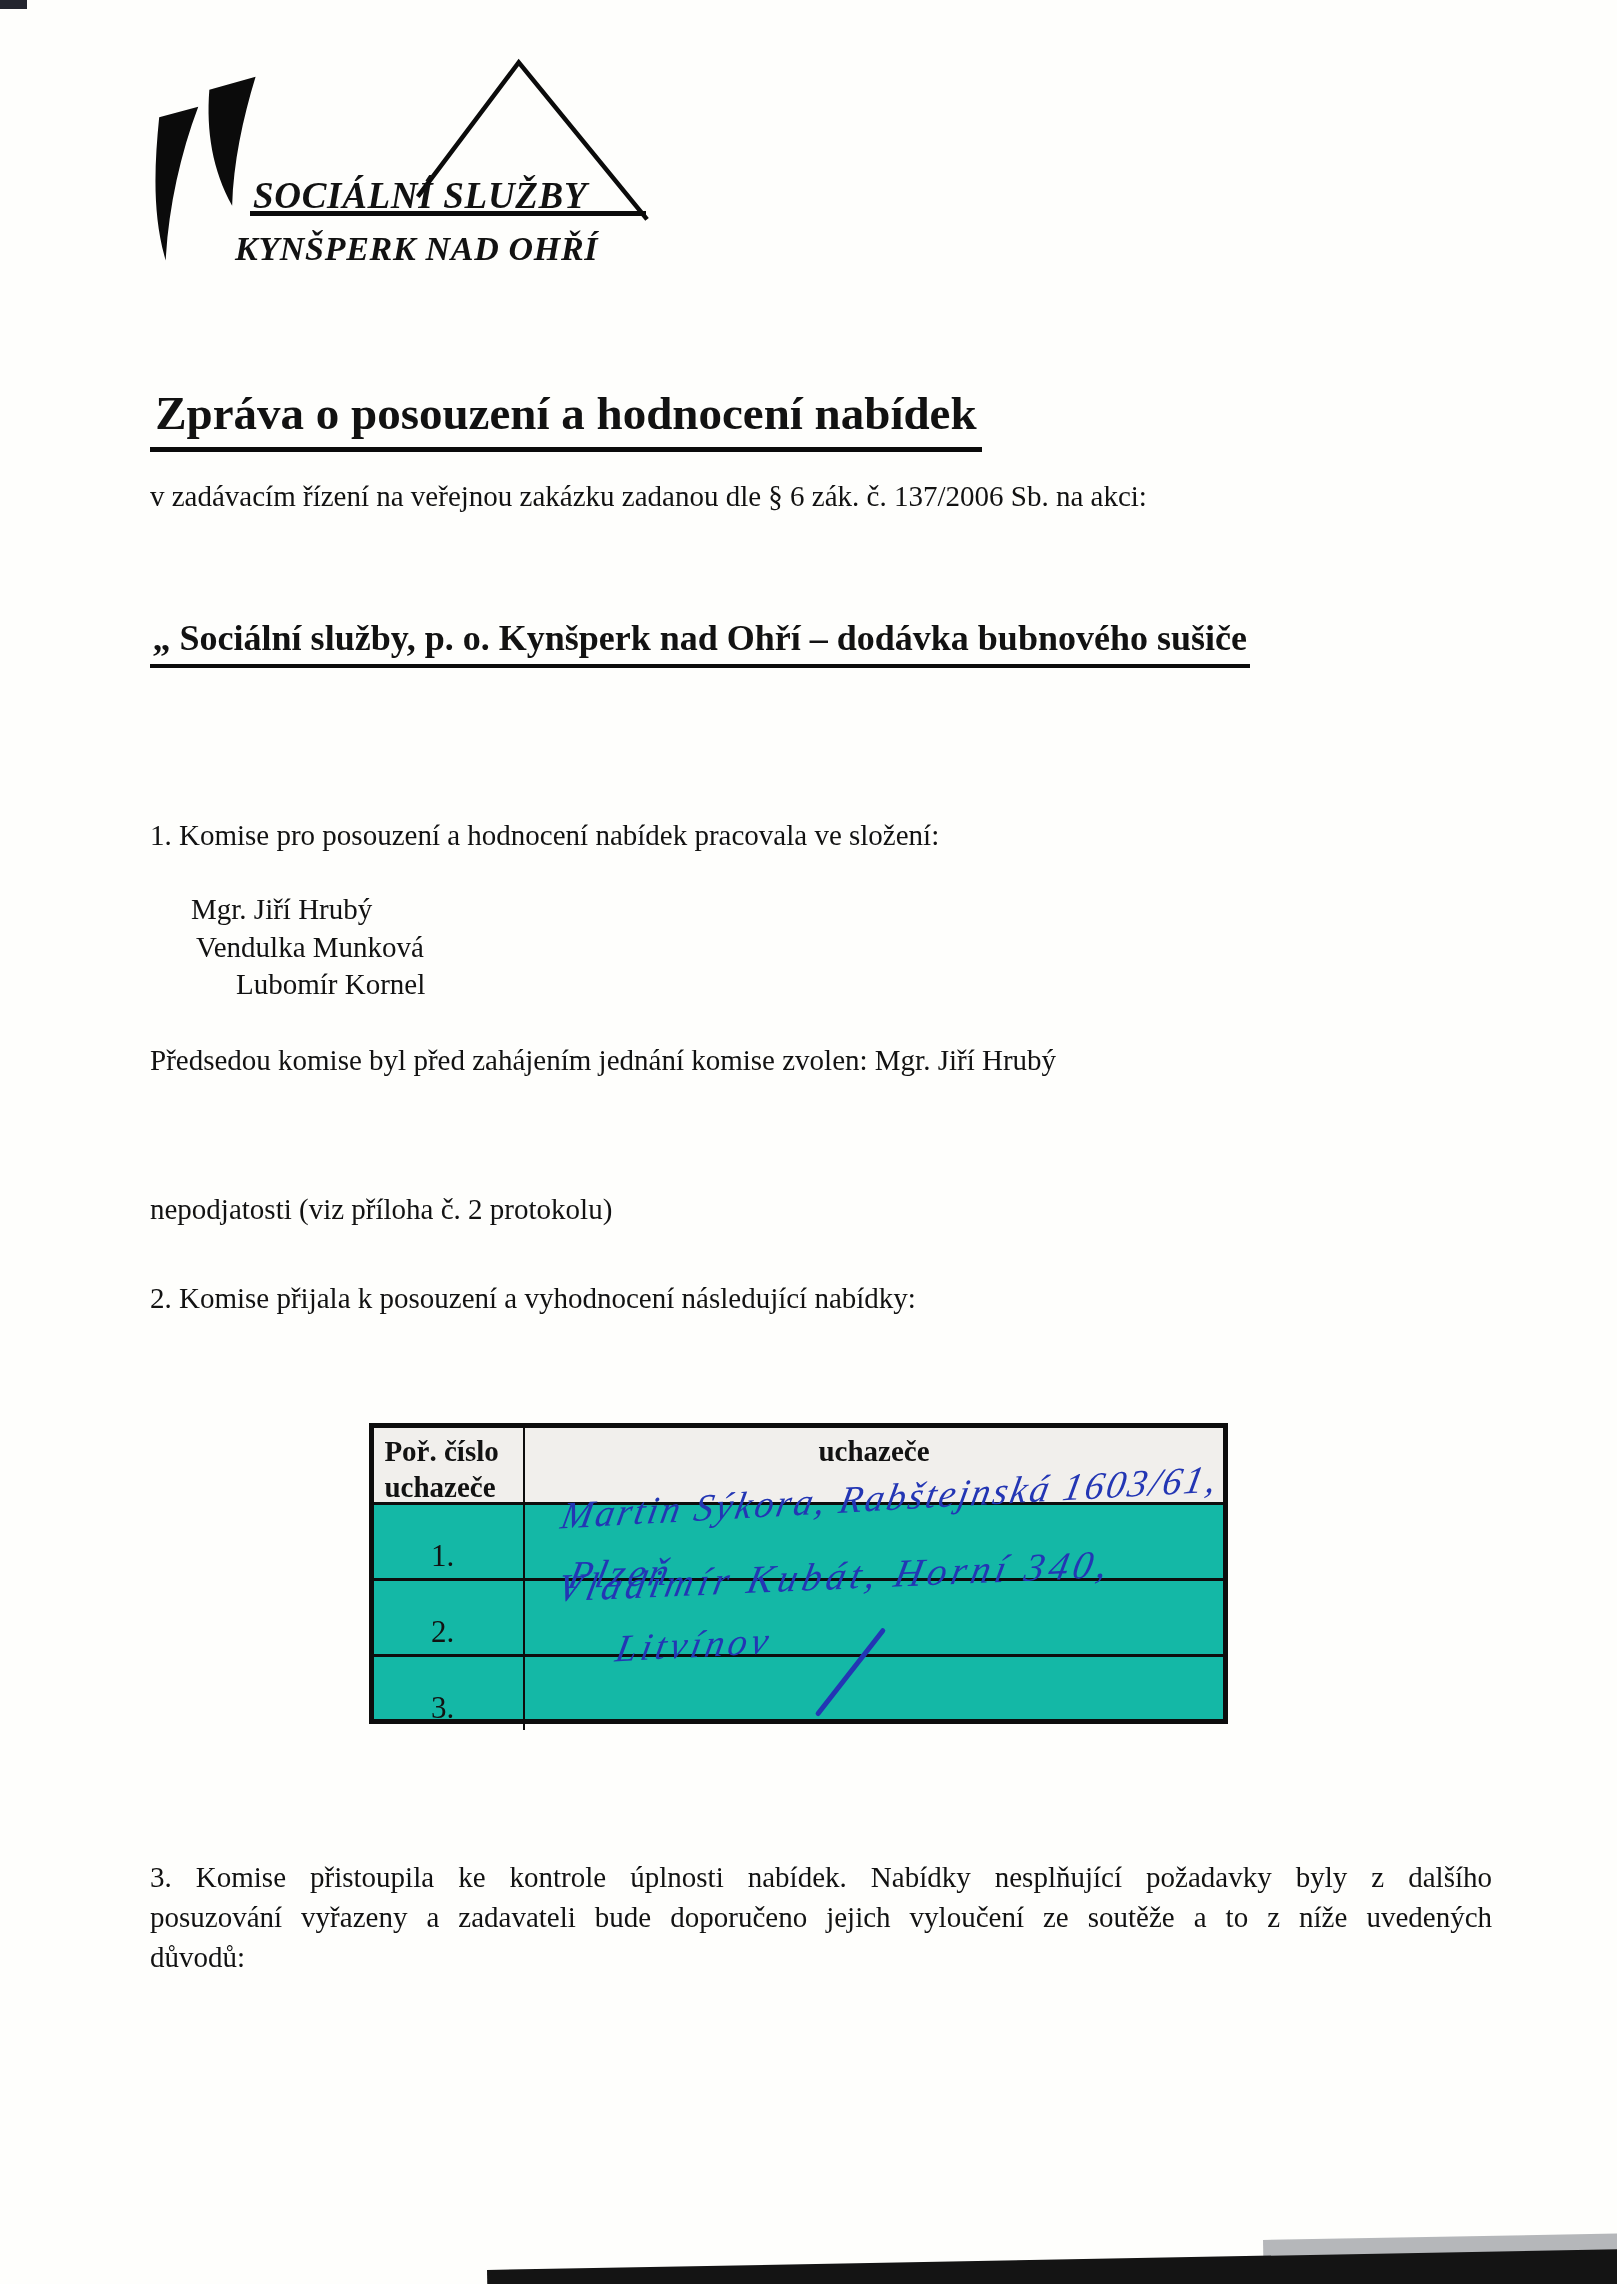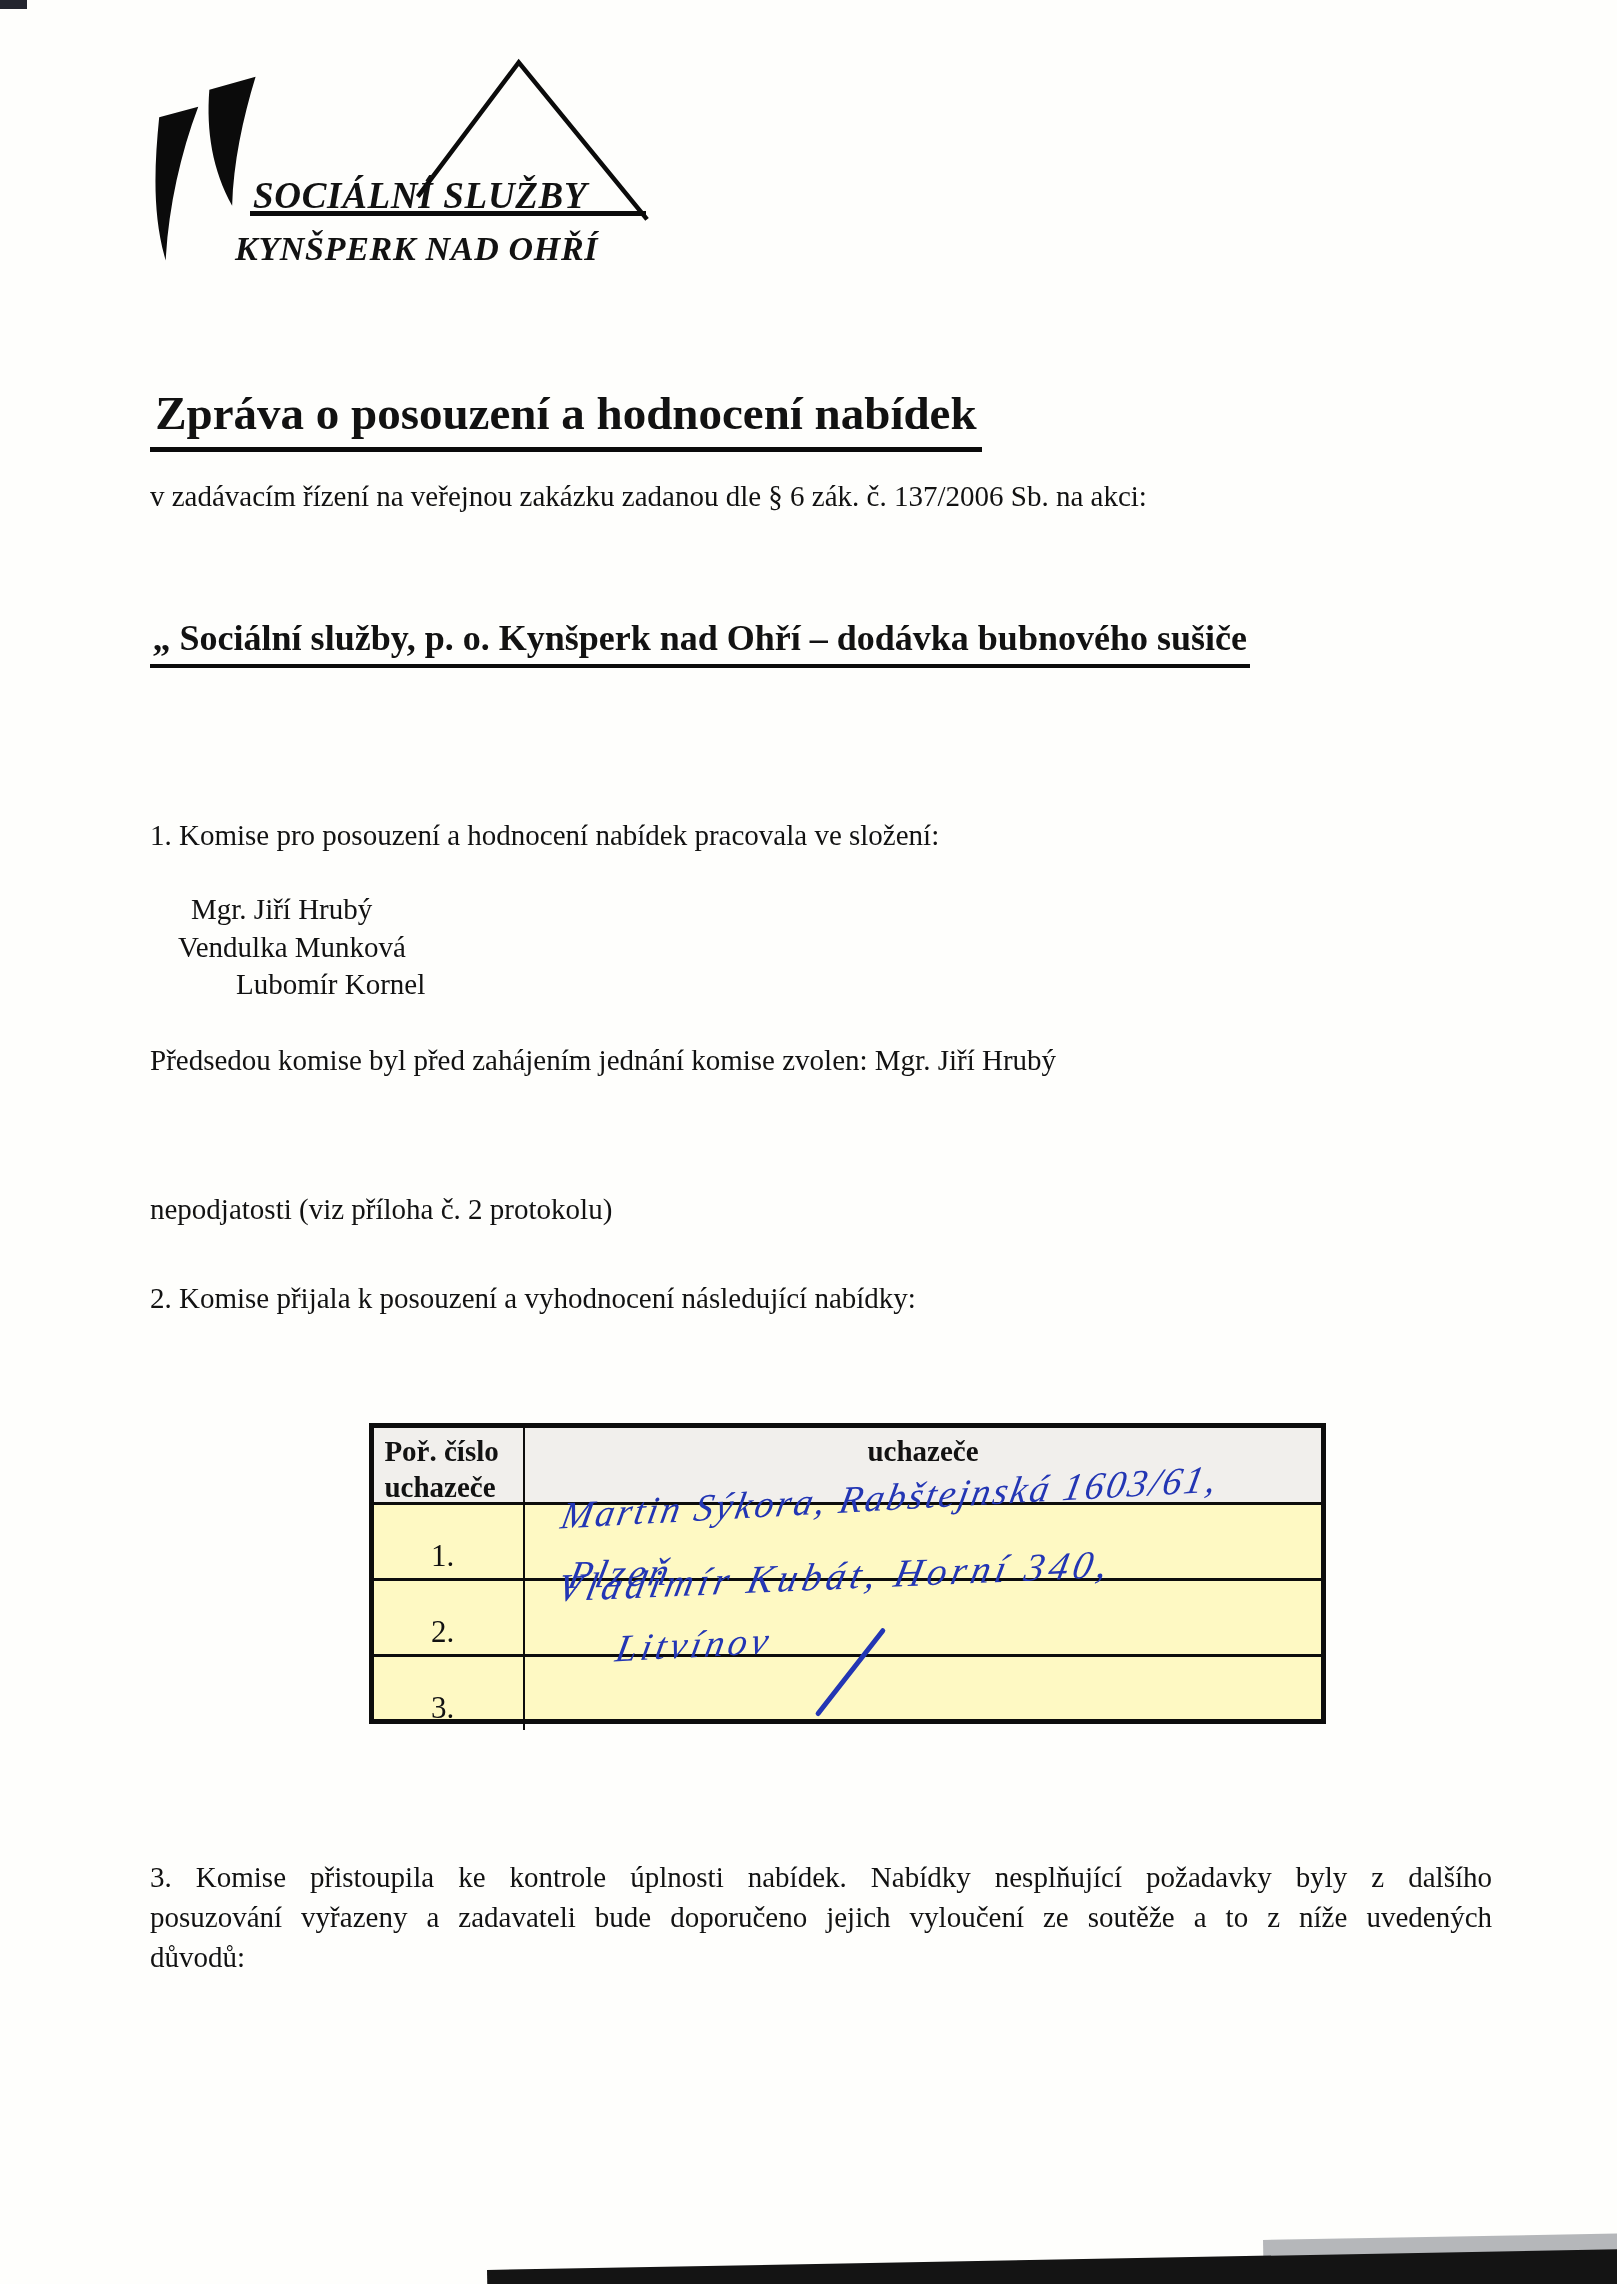--- a/index.html
+++ b/index.html
@@ -52,38 +52,38 @@
   .proj-line { font-weight: 700; font-size: 36px; }
   .proj-line span {
     display: inline-block; border-bottom: 4.6px solid #0b0b0b; padding: 0 2.6px 5.2px 2.6px; white-space: nowrap;
   }
   .proj-1 { top: 617px; }
   .proj-2 { top: 671px; }
 
   .body-text { font-size: 29px; white-space: nowrap; }
   .sec1-heading { left: 150px; top: 819px; }
   .member-1 { left: 191px; top: 893px; }
-  .member-2 { left: 178px; top: 931px; }
+  .member-2 { left: 196px; top: 931px; }
   .member-3 { left: 200px; top: 968px; margin-left: 36px; }
   .chairman  { left: 150px; top: 1044px; }
 
   .just-line {
     left: 150px; width: 1342px; font-size: 29px;
     text-align: justify; text-align-last: justify; white-space: normal;
   }
   .decl-1 { top: 1154px; }
   .decl-2 { left: 150px; top: 1193px; }
 
   .sec2-heading { left: 150px; top: 1282px; }
 
   
   .offers-table {
-    left: 369px; top: 1423px; width: 957px; height: 301px;
+    left: 369px; top: 1423px; width: 859px; height: 301px;
     border: 5.2px solid #0d0d0d; box-sizing: border-box;
-    background: #fef9c3;
+    background: #14b8a6;
   }
   .t-row { display: flex; box-sizing: border-box; }
   .t-head { height: 77px; border-bottom: 3.9px solid #0d0d0d; background: #f1efec; }
   .t-r1 { height: 73px; }
   .t-r2 { height: 76px; border-top: 3.3px solid #0d0d0d; }
   .t-r3 { height: 76px; border-top: 3.3px solid #0d0d0d; }
   .t-col1 {
     width: 151px; box-sizing: border-box; border-right: 2.6px solid #0d0d0d;
     font-size: 29px; flex-shrink: 0;
   }

